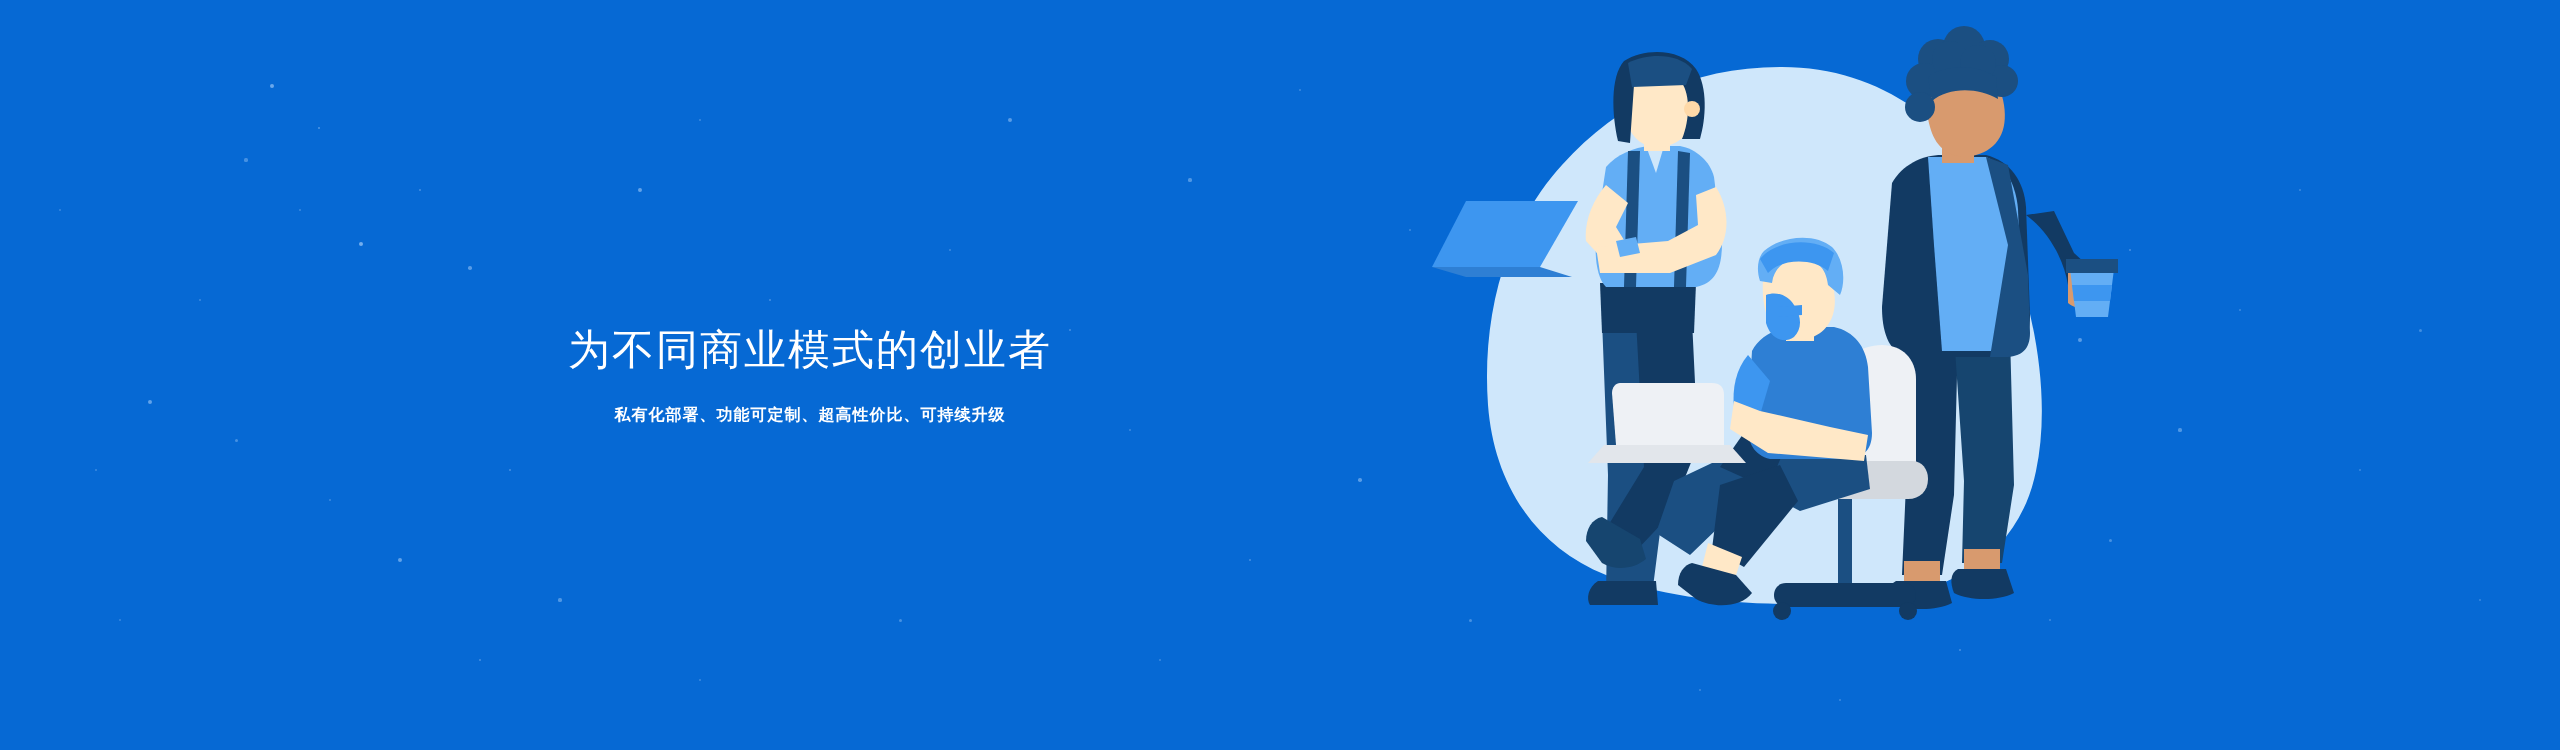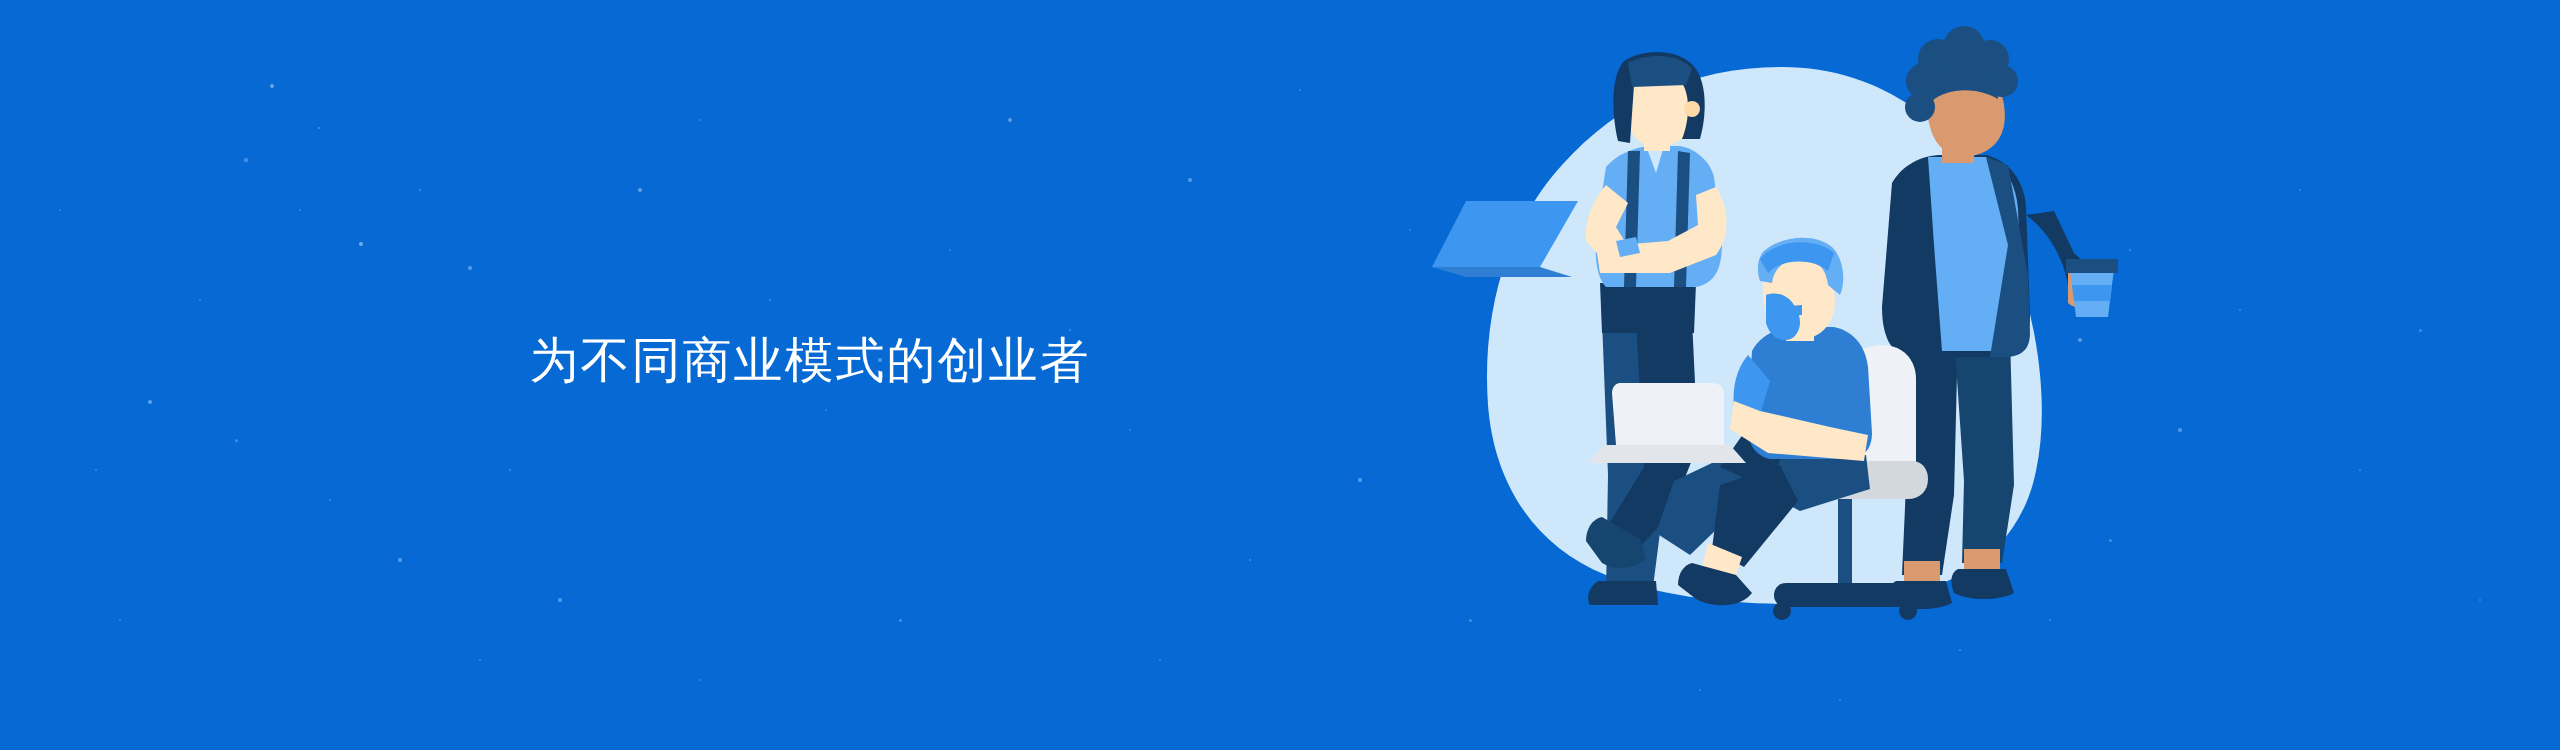--- a/index.html
+++ b/index.html
@@ -38,21 +38,21 @@
     height: 750px;
     display: flex;
     flex-direction: column;
     justify-content: center;
     align-items: center;
     padding-left: 180px;
     box-sizing: border-box;
   }
   .headline {
     color: #ffffff;
-    font-size: 49px;
+    font-size: 42px;
     font-weight: 400;
     letter-spacing: 2px;
     line-height: 1.25;
     white-space: nowrap;
     margin: 0 0 28px 0;
   }
   .subheadline {
     color: #ffffff;
     font-size: 37px;
     font-weight: 400;
@@ -137,20 +137,21 @@
       <span style="left: 1958.6px; top: 648.6px; width: 2.8px; height: 2.8px; opacity: 0.35;"></span>
       <span style="left: 1698.7px; top: 688.7px; width: 2.6px; height: 2.6px; opacity: 0.3;"></span>
       <span style="left: 2478.8px; top: 598.8px; width: 2.4px; height: 2.4px; opacity: 0.28;"></span>
       <span style="left: 58.7px; top: 208.7px; width: 2.6px; height: 2.6px; opacity: 0.28;"></span>
       <span style="left: 118.8px; top: 618.8px; width: 2.4px; height: 2.4px; opacity: 0.28;"></span>
       <span style="left: 1838.6px; top: 698.6px; width: 2.8px; height: 2.8px; opacity: 0.3;"></span>
     </div>
 
   <div class="copy">
     <h1 class="headline">为不同商业模式的创业者</h1>
+    <p class="tagline">私有化部署、功能可定制、超高性价比、可持续升级</p>
   </div>
 
   <div class="illustration">
     <svg viewBox="0 0 700 700" xmlns="http://www.w3.org/2000/svg">
 
       <path d="M 352 52
                C 452 52 530 112 566 196
                C 604 284 622 380 606 456
                C 590 534 528 578 436 586
                C 350 593 248 589 176 560

